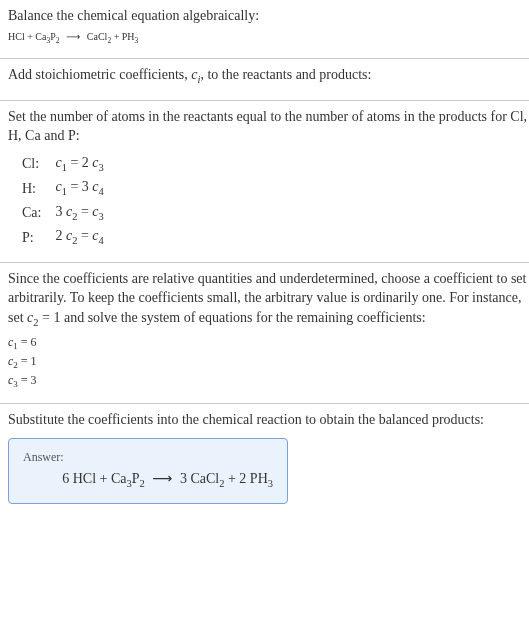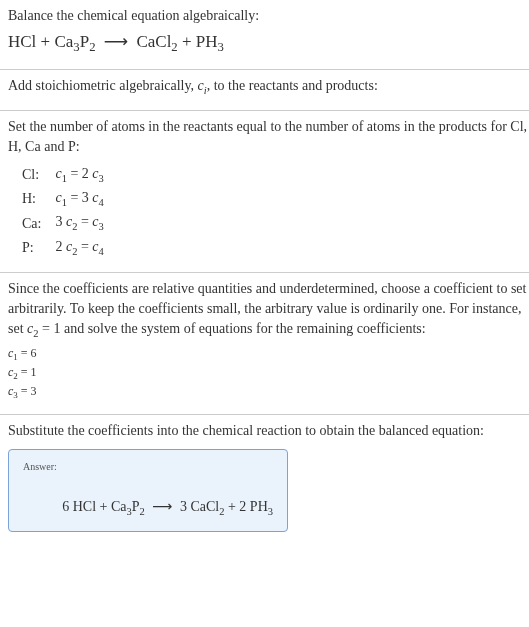--- a/index.html
+++ b/index.html
@@ -19,21 +19,21 @@
     .section {
       padding: 6px 0 12px 8px;
     }
     hr.divider {
       border: none;
       border-top: 1px solid #ccc;
       margin: 0;
     }
     .equation-line {
       margin-top: 4px;
-      font-size: 17px;
+      font-size: 10px;
     }
     sub {
       font-size: 0.75em;
       vertical-align: sub;
     }
     .arrow {
       display: inline-block;
       margin: 0 4px;
     }
     .italic {
@@ -64,44 +64,44 @@
     .answer-box {
       border: 1px solid #7aa3d9;
       background: #eaf3fb;
       border-radius: 4px;
       padding: 10px 14px 12px 14px;
       margin-top: 8px;
       display: inline-block;
       min-width: 280px;
     }
     .answer-box .answer-label {
-      font-size: 10px;
+      font-size: 12px;
       color: #555;
-      margin-bottom: 23px;
+      margin-bottom: 3px;
     }
     .answer-box .answer-eq {
       font-size: 14px;
       padding-left: 18px;
       text-align: right;
     }
   </style>
 </head>
 <body>
 
 <div class="section">
   <div>Balance the chemical equation algebraically:</div>
   <div class="equation-line">
     HCl + Ca<sub>3</sub>P<sub>2</sub> <span class="arrow">⟶</span> CaCl<sub>2</sub> + PH<sub>3</sub>
   </div>
 </div>
 <hr class="divider">
 
 <div class="section">
   <div>
-    <span>Add stoichiometric algebraically, </span><span class="italic">c<sub>i</sub></span><span>, to the reactants and products:</span>
+    <span>Add stoichiometric coefficients, </span><span class="italic">c<sub>i</sub></span><span>, to the reactants and products:</span>
   </div>
 </div>
 <hr class="divider">
 
 <div class="section">
   <div>Set the number of atoms in the reactants equal to the number of atoms in the products for Cl, H, Ca and P:</div>
   <table class="atom-table">
     <tbody>
         <tr>
       <td class="label">Cl:</td>
@@ -130,20 +130,20 @@
   </div>
   <div class="coef-list">
     <div><span class="italic">c</span><sub>1</sub> = 6</div>
     <div><span class="italic">c</span><sub>2</sub> = 1</div>
     <div><span class="italic">c</span><sub>3</sub> = 3</div>
   </div>
 </div>
 <hr class="divider">
 
 <div class="section">
-  <div>Substitute the coefficients into the chemical reaction to obtain the balanced equation:</div>
+  <div>Substitute the coefficients into the chemical reaction to obtain the balanced products:</div>
   <div class="answer-box">
     <div class="answer-label">Answer:</div>
     <div class="answer-eq">
       6 HCl + Ca<sub>3</sub>P<sub>2</sub> <span class="arrow">⟶</span> 3 CaCl<sub>2</sub> + 2 PH<sub>3</sub>
     </div>
   </div>
 </div>
 
 </body></html>

